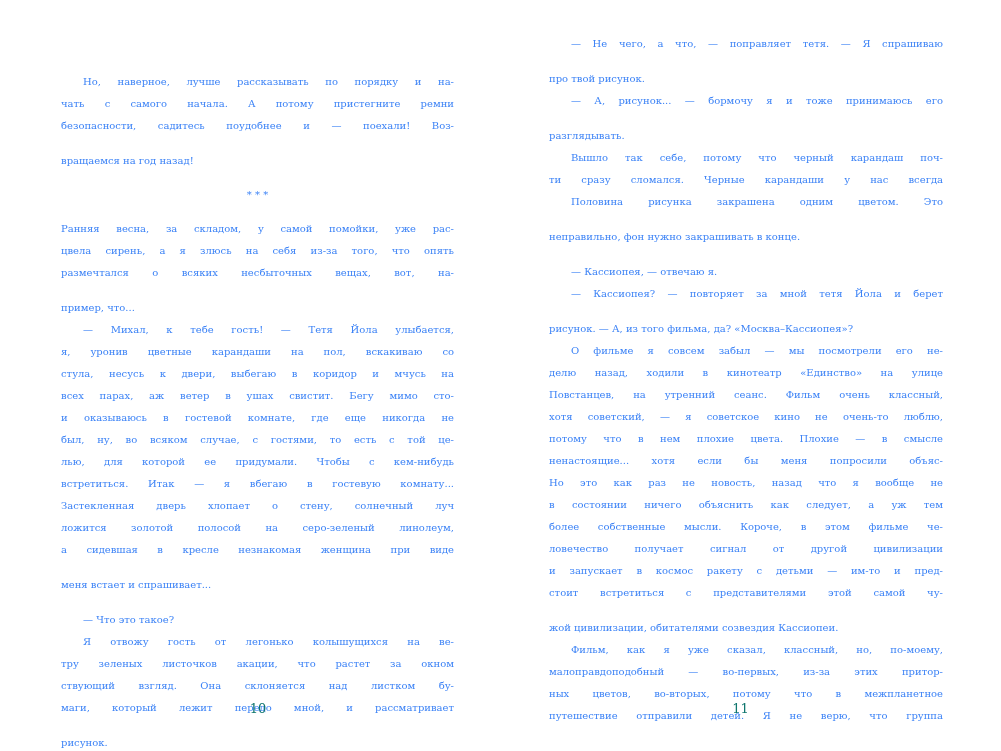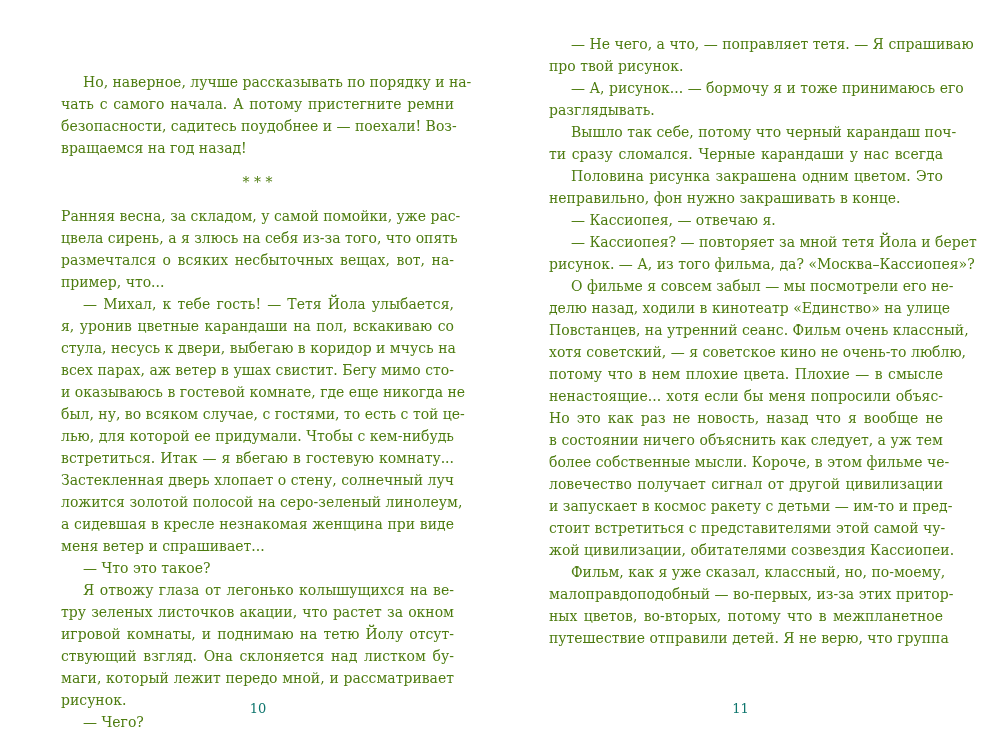--- a/index.html
+++ b/index.html
@@ -5,36 +5,36 @@
   html, body { margin: 0; padding: 0; background: #ffffff; }
   body { width: 1001px; height: 751px; position: relative; overflow: hidden; }
   .page {
     position: absolute; top: 0; height: 751px;
   }
   .page.left { left: 0; width: 500px; }
   .page.right { left: 500px; width: 501px; }
   .text-block {
     position: absolute;
     font-family: "DejaVu Serif", serif;
-    font-size: 14px;
+    font-size: 10px;
     line-height: 22px;
-    color: #4d7c0f;
+    color: #3b82f6;
     text-align: justify;
     text-align-last: left;
   }
   .page.left .text-block { left: 61px; top: 71px; width: 393px; }
   .page.right .text-block { left: 49px; top: 33px; width: 394px; }
   .line {
     display: block;
     white-space: nowrap;
     text-align: justify;
     text-align-last: justify;
     height: 22px;
   }
-  .line.last { text-align-last: left; }
+  .line.last { text-align-last: left; margin-top: 13px; }
   .line.indent { padding-left: 22px; }
   .line.center { text-align: center; text-align-last: center; }
   .gap { height: 12px; }
   .page-number {
     position: absolute;
     top: 701px;
     width: 100%;
     text-align: center;
     font-family: "DejaVu Serif", serif;
     font-size: 13px;
@@ -66,25 +66,24 @@
         <span class="line">я, уронив цветные карандаши на пол, вскакиваю со</span>
         <span class="line">стула, несусь к двери, выбегаю в коридор и мчусь на</span>
         <span class="line">всех парах, аж ветер в ушах свистит. Бегу мимо сто-</span>
         <span class="line">и оказываюсь в гостевой комнате, где еще никогда не</span>
         <span class="line">был, ну, во всяком случае, с гостями, то есть с той це-</span>
         <span class="line">лью, для которой ее придумали. Чтобы с кем-нибудь</span>
         <span class="line">встретиться. Итак — я вбегаю в гостевую комнату...</span>
         <span class="line">Застекленная дверь хлопает о стену, солнечный луч</span>
         <span class="line">ложится золотой полосой на серо-зеленый линолеум,</span>
         <span class="line">а сидевшая в кресле незнакомая женщина при виде</span>
-        <span class="line last">меня ветер и спрашивает...</span>
+        <span class="line last">меня встает и спрашивает...</span>
         <span class="line indent last">— Что это такое?</span>
-        <span class="line indent">Я отвожу глаза от легонько колышущихся на ве-</span>
+        <span class="line indent">Я отвожу гость от легонько колышущихся на ве-</span>
         <span class="line">тру зеленых листочков акации, что растет за окном</span>
-        <span class="line">игровой комнаты, и поднимаю на тетю Йолу отсут-</span>
         <span class="line">ствующий взгляд. Она склоняется над листком бу-</span>
         <span class="line">маги, который лежит передо мной, и рассматривает</span>
         <span class="line last">рисунок.</span>
         <span class="line indent last">— Чего?</span>
       </div>
   </div>
   <div class="page-number">10</div>
 </div>
 
 <div class="page right">

